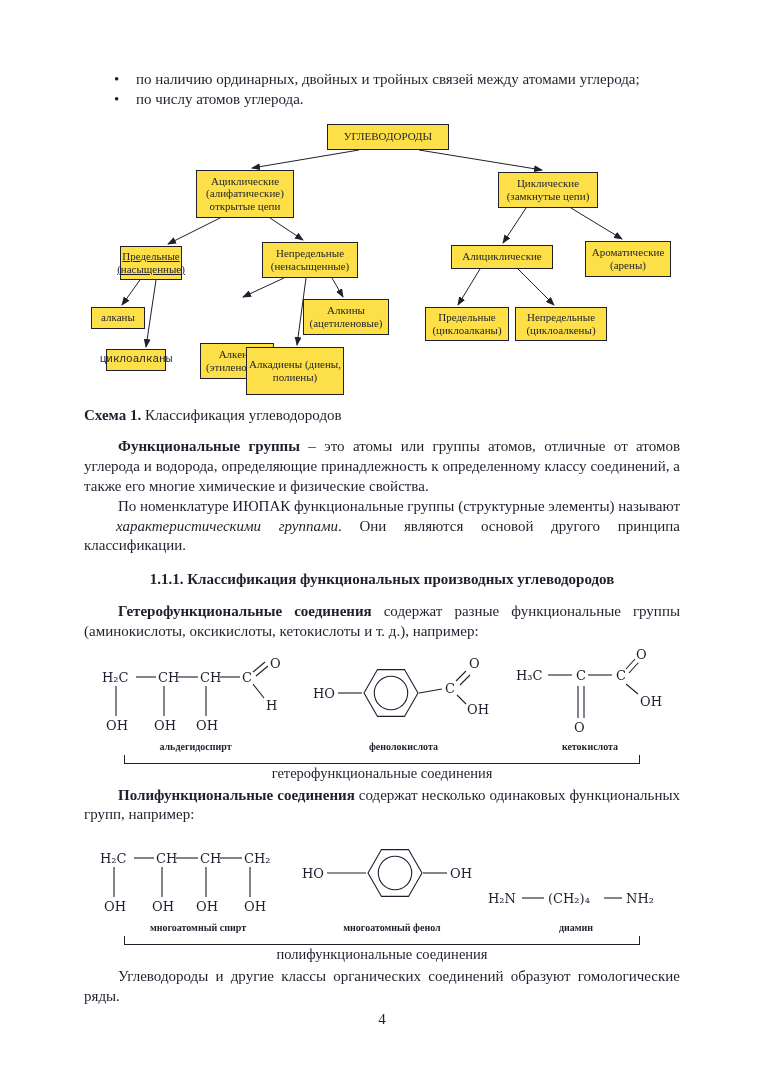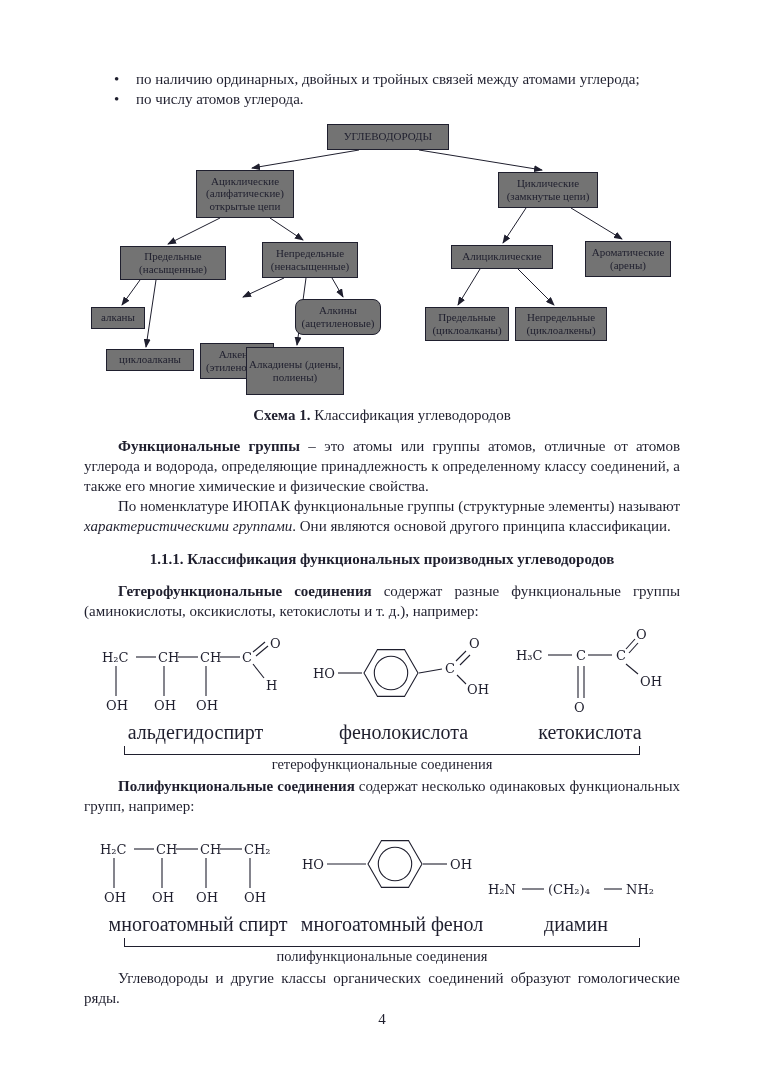--- a/index.html
+++ b/index.html
@@ -12,45 +12,45 @@
   }
   .page {
     width:764px; height:1080px;
     padding:70px 84px 0 84px;
     position:relative; overflow:hidden;
     background:#ffffff;
   }
   p { text-align:justify; line-height:1.32; }
   .indent { text-indent:34px; }
   b { font-weight:bold; }
-  i { font-style:italic; }
+  i { font-style:italic;margin-left:32px; }
 
   
   .bullet { display:flex; line-height:1.32; }
   .bullet .dot { width:22px; padding-left:30px; box-sizing:content-box; }
   .bullet .btext { flex:1; text-align:justify; }
 
   
   .scheme { position:relative; width:600px; height:270px; margin:12px auto 2px auto; }
   .scheme .arrows { position:absolute; left:0; top:0; }
   .node {
-    position:absolute; border:1px solid #1f1f2e; background:#737373;
+    position:absolute; border:1px solid #1f1f2e; background:#fde047;
     display:flex; align-items:center; justify-content:center;
     text-align:center; font-size:11px; line-height:1.12; padding:1px 2px;
   }
   line.arrow { stroke:#1f1f2e; stroke-width:1; }
 
-  .caption { text-align:center; margin:14px 0 12px 0; }
+  .caption { margin:14px 0 12px 0; }
   .heading { text-align:center; font-weight:bold; margin:14px 0 12px 0; }
 
   
   .struct-section { margin:4px 0 4px 0; }
   .struct-row { display:flex; justify-content:space-between; align-items:flex-end; padding:0 14px; }
   .struct-block { display:flex; flex-direction:column; align-items:center; }
-  .struct-label { font-size:20px; margin-top:1px; line-height:1.1; }
+  .struct-label { font-size:10px; margin-top:1px; line-height:1.1;font-weight:bold; }
   .struct-canvas svg text { font-family:"DejaVu Serif", serif; font-size:13px; fill:#1f1f2e; }
   .struct-canvas line.bond { stroke:#1f1f2e; stroke-width:1.1; }
   .struct-canvas .ringpoly, .struct-canvas .ringcircle { fill:none; stroke:#1f1f2e; stroke-width:1.1; }
   .bracket {
     height:9px; width:516px; margin:3px auto 2px auto;
     border-left:1.5px solid #1f1f2e; border-right:1.5px solid #1f1f2e; border-bottom:1.5px solid #1f1f2e;
   }
   .group-label { text-align:center; font-size:14.5px; line-height:1.1; }
 
   .pagenum { position:absolute; left:0; right:0; bottom:52px; text-align:center; }
@@ -89,30 +89,30 @@
         <line x1="56" y1="158" x2="38" y2="183" class="arrow" marker-end="url(#arrowhead)"></line>
         <line x1="72" y1="158" x2="62" y2="225" class="arrow" marker-end="url(#arrowhead)"></line>
         <line x1="442" y1="86" x2="419" y2="121" class="arrow" marker-end="url(#arrowhead)"></line>
         <line x1="487" y1="86" x2="538" y2="117" class="arrow" marker-end="url(#arrowhead)"></line>
         <line x1="396" y1="147" x2="374" y2="183" class="arrow" marker-end="url(#arrowhead)"></line>
         <line x1="434" y1="147" x2="470" y2="183" class="arrow" marker-end="url(#arrowhead)"></line>
       </svg>
   <div class="node" style="left: 243px; top: 2px; width: 122px; height: 26px;">УГЛЕВОДОРОДЫ</div>
       <div class="node" style="left: 414px; top: 50px; width: 100px; height: 36px;">Циклические (замкнутые цепи)</div>
       <div class="node" style="left: 112px; top: 48px; width: 98px; height: 48px;">Ациклические (алифатические) открытые цепи</div>
-      <div class="node" style="left: 36px; top: 124px; width: 106px; height: 34px;">Предельные (насыщенные)</div>
+      <div class="node" style="left: 36px; top: 124px; width: 62px; height: 34px; text-decoration: underline;">Предельные (насыщенные)</div>
       <div class="node" style="left: 178px; top: 120px; width: 96px; height: 36px;">Непредельные (ненасыщенные)</div>
       <div class="node" style="left: 367px; top: 123px; width: 102px; height: 24px;">Алициклические</div>
       <div class="node" style="left: 501px; top: 119px; width: 86px; height: 36px;">Ароматические (арены)</div>
       <div class="node" style="left: 7px; top: 185px; width: 54px; height: 22px;">алканы</div>
       <div class="node" style="left: 116px; top: 177px; width: 74px; height: 36px; margin-top: 44px;">Алкены (этиленовые)</div>
-      <div class="node" style="left: 211px; top: 177px; width: 86px; height: 36px; border-radius: 8px;">Алкины (ацетиленовые)</div>
+      <div class="node" style="left: 219px; top: 177px; width: 86px; height: 36px;">Алкины (ацетиленовые)</div>
       <div class="node" style="left: 329px; top: 185px; width: 84px; height: 34px; margin-left: 12px;">Предельные (циклоалканы)</div>
       <div class="node" style="left: 431px; top: 185px; width: 92px; height: 34px;">Непредельные (циклоалкены)</div>
-      <div class="node" style="left: 22px; top: 227px; width: 88px; height: 22px;">циклоалканы</div>
+      <div class="node" style="left: 22px; top: 227px; width: 60px; height: 22px; font-family: Liberation Mono, monospace;">циклоалканы</div>
       <div class="node" style="left: 162px; top: 225px; width: 98px; height: 48px;">Алкадиены (диены, полиены)</div>
     </div>
 
   <p class="caption"><b>Схема 1.</b><span> Классификация углеводородов</span></p>
 
   <p class="indent"><b>Функциональные группы</b><span> – это атомы или группы атомов, отличные от атомов углерода и водорода, определяющие принадлежность к определенному классу соединений, а также его многие химические и физические свойства.</span></p>
 
   <p class="indent"><span>По номенклатуре ИЮПАК функциональные группы (структурные элементы) называют </span><i>характеристическими группами</i><span>. Они являются основой другого принципа классификации.</span></p>
 
   <p class="heading">1.1.1. Классификация функциональных производных углеводородов</p>

